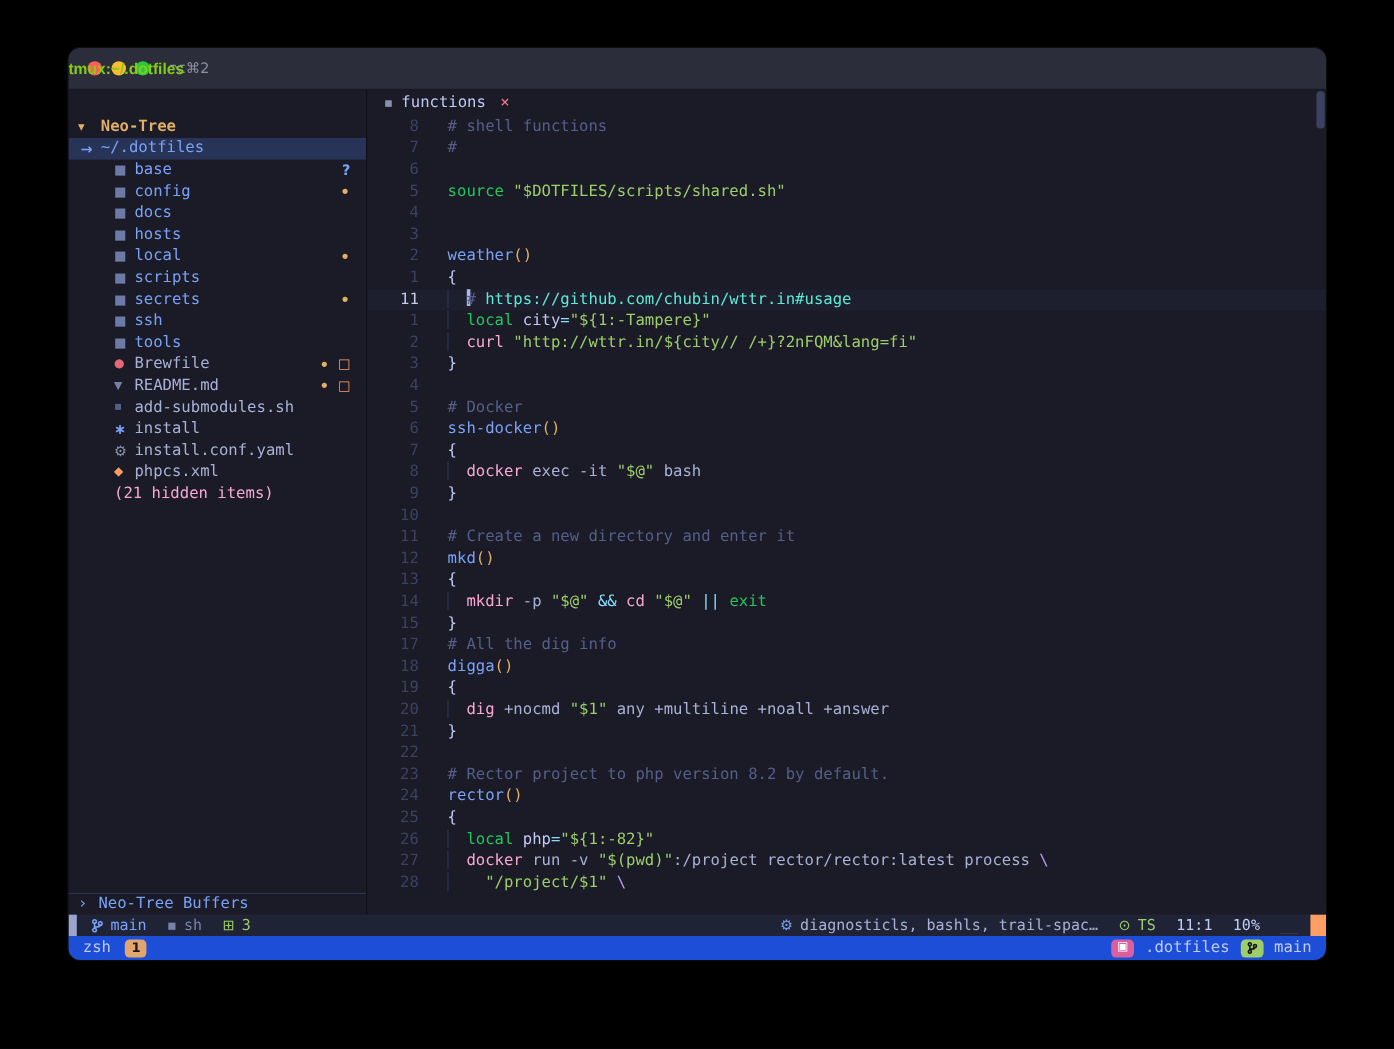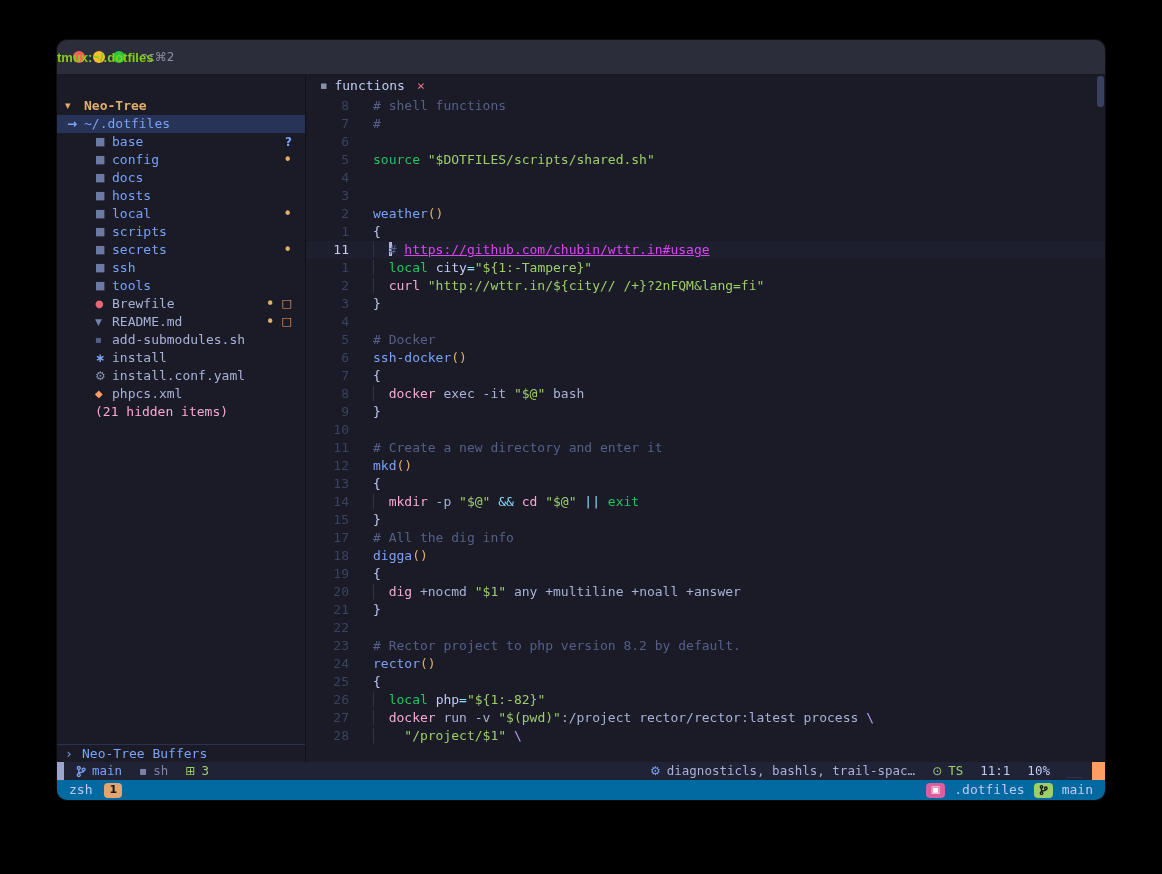--- a/index.html
+++ b/index.html
@@ -60,21 +60,21 @@
   .tab-icon{color:#8a91ac;font-size:11px;font-family:"DejaVu Sans",sans-serif}
   .tab-label{color:#c0caf5}
   .tab-close{color:#f7768e;margin-left:5px}
   .code{flex:1;overflow:hidden;font:13px/18px "DejaVu Sans Mono",monospace}
   .ln{display:flex;height:18px;white-space:pre}
   .ln.cur{background:#1d1f2e}
   .gut{width:67px;flex:none;text-align:right;padding-right:24px;box-sizing:border-box;color:#3b4261}
   .gcur{color:#c8cce8}
   .ct{white-space:pre}
   .tk-cm{color:#565f89}
-  .tk-cmu{color:#d946ef;text-decoration:underline}
+  .tk-cmu{color:#5eead4;}
   .tk-kw{color:#22c55e}
   .tk-fn{color:#7aa2f7}
   .tk-cmd{color:#f9a8d4}
   .tk-str{color:#9ece6a}
   .tk-fg{color:#a9b1d6}
   .tk-fgb{color:#c0caf5}
   .tk-pa{color:#e0af68}
   .tk-opr{color:#89ddff}
   .tk-esc{color:#bb9af7}
   .tk-gd{color:#2f3450}
@@ -89,21 +89,21 @@
   .mode-block{width:7px;height:18px;background:#9aa5ce;margin-right:12px;flex:none}
   .end-block{width:13px;height:18px;background:#ff9e64;margin-left:10px;flex:none}
   .sl-spacer{flex:1}
   .sseg{display:inline-flex;align-items:center;gap:6px;white-space:nowrap}
   .sseg.l{margin-right:17px}.sseg.r{margin-left:17px}
   .sic{font-family:"DejaVu Sans",sans-serif;font-size:12px;display:inline-flex;align-items:center}
   .c-blue{color:#7aa2f7}.c-green{color:#9ece6a}.c-muted{color:#7b82a8}
   .c-fg{color:#a9b1d6}.c-fgb{color:#c0caf5}.c-dim{color:#3f4668}
 
   
-  .tmuxbar{height:20px;flex:none;background:#0369a1;display:flex;align-items:center;
+  .tmuxbar{height:20px;flex:none;background:#1d4ed8;display:flex;align-items:center;
            padding:0 12px;font:13px/20px "DejaVu Sans Mono",monospace;color:#c0caf5}
   .tmux-left{display:flex;align-items:center;gap:12px}
   .tmux-right{margin-left:auto;display:flex;align-items:center;gap:9px}
   .badge{height:15px;border-radius:4px;display:inline-flex;align-items:center;padding:0 5px;
          font-weight:bold;font-family:"DejaVu Sans",sans-serif}
   .badge-orange{background:#e3a56e;color:#15161e;font-size:11px}
   .badge-pink{background:#da5f9d;color:#ffffff;font-size:10px}
   .badge-green{background:#9ece6a;color:#15161e;font-size:10px}
   .tmux-text{color:#c0caf5}
 </style>

